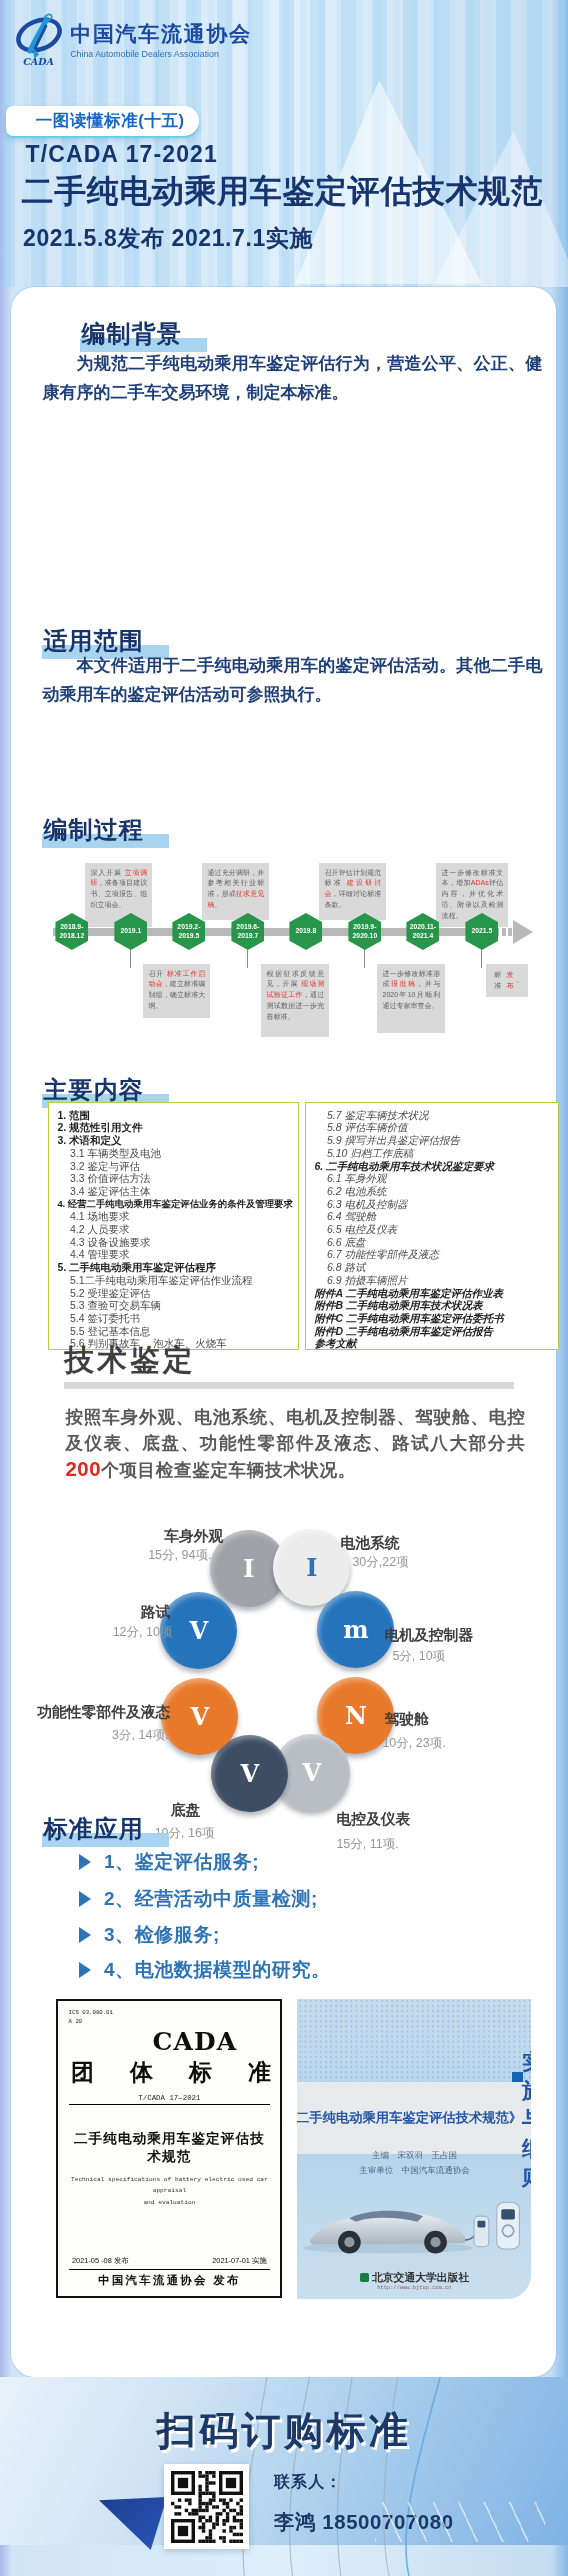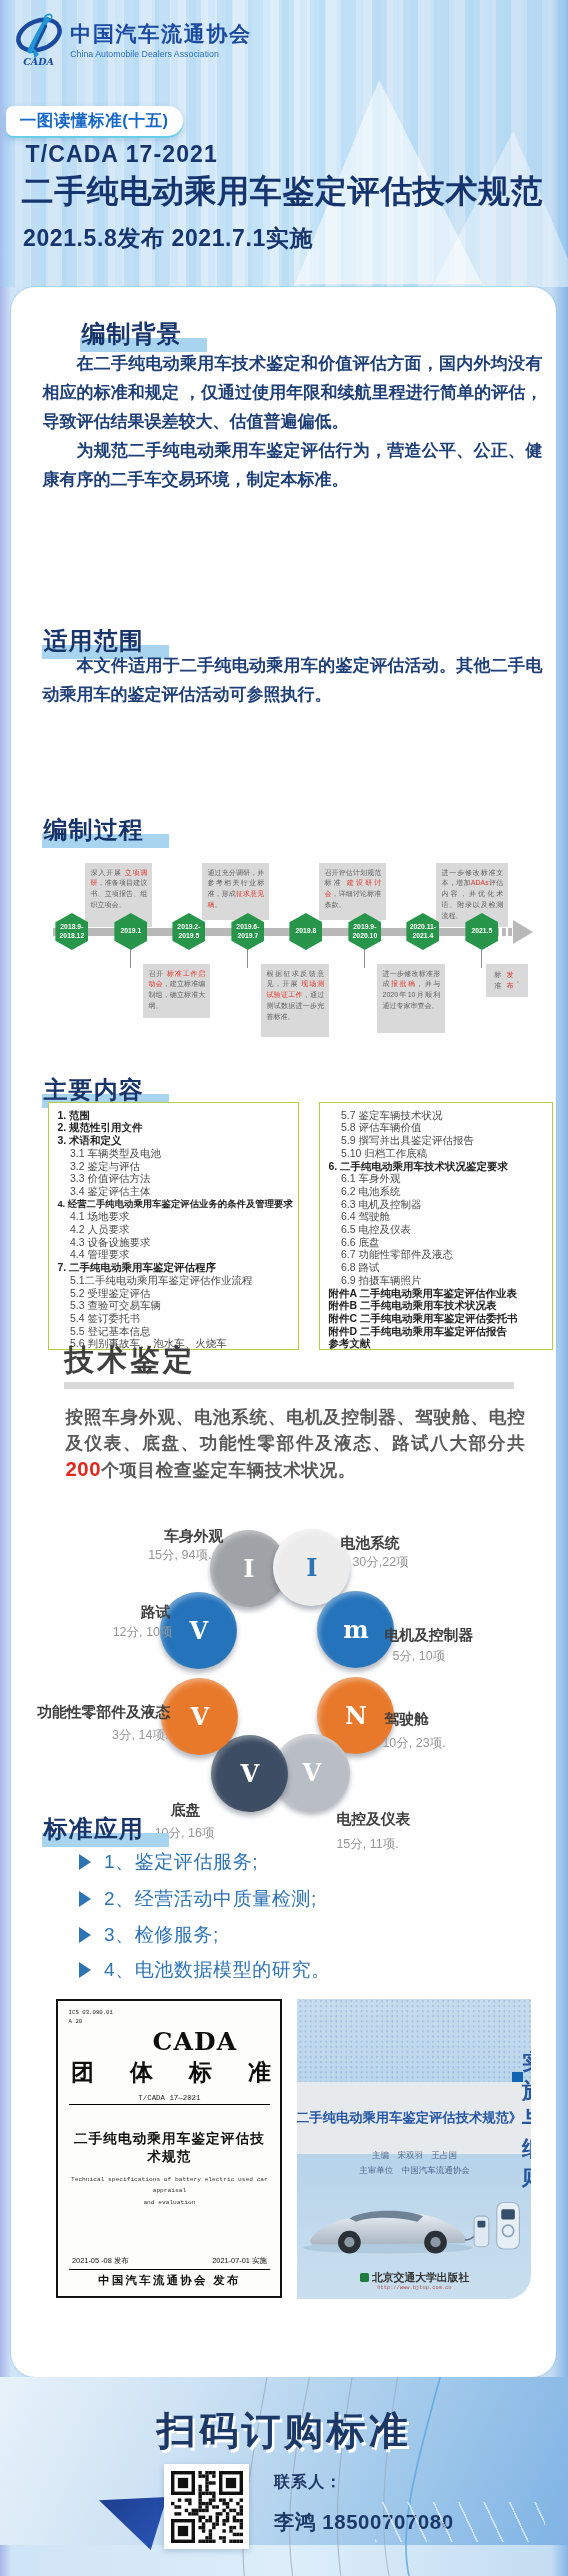--- a/index.html
+++ b/index.html
@@ -15,21 +15,21 @@
   .mountain{position:absolute;background:rgba(255,255,255,.55);}
   .m1{left:295px;top:80px;width:187px;height:204px;clip-path:polygon(0 100%,45% 0,100% 100%);}
   .m2{left:432px;top:131px;width:148px;height:156px;clip-path:polygon(0 100%,55% 0,100% 100%);background:rgba(255,255,255,.4);}
   .logo{position:absolute;left:12.5px;top:10.2px;display:flex;align-items:center;}
   .logo-text{margin-left:5.7px;}
   .logo-cn{font-size:21px;font-weight:800;color:#1b4aa0;letter-spacing:1.7px;}
   .logo-en{font-size:8.8px;color:#2a6fc0;margin-top:1.1px;}
   .badge{position:absolute;left:5.7px;top:106px;width:177px;height:29.5px;background:#fff;
     border-radius:8px 17px 17px 8px;display:flex;align-items:center;justify-content:center;
     font-size:16.5px;font-weight:800;color:#1668c7;letter-spacing:0.6px;
-    box-shadow:0 1.7px 0 #5fd0ea,0 3.4px 6.8px rgba(30,90,160,.25);}
+    box-shadow:0 1.7px 0 #5fd0ea,0 3.4px 6.8px rgba(30,90,160,.25);padding-left:16px;}
   .std-no{position:absolute;left:25.6px;top:141px;font-size:23px;font-weight:900;color:#16356f;letter-spacing:1.1px;}
   .main-title{position:absolute;left:21.6px;top:170px;width:534px;font-size:32px;font-weight:900;color:#16356f;letter-spacing:0.6px;}
   .dates{position:absolute;left:23px;top:223px;font-size:23px;font-weight:900;color:#16356f;letter-spacing:0.6px;}
   
   .card{position:absolute;left:11.4px;top:287px;width:545px;height:2090px;background:#fff;
     border-radius:24px;box-shadow:0 0 0 1.1px rgba(120,180,230,.35);}
   .sec-h{position:absolute;left:31px;font-size:24px;font-weight:800;color:#17356b;letter-spacing:1.1px;}
   .sec-h .hl{background:linear-gradient(180deg,rgba(0,0,0,0) 56%, #a9d4ef 56%);padding:0 25px 5.1px 1.1px;}
   .paras{position:absolute;left:31px;width:500px;}
   .paras p{margin:0;text-indent:2em;text-align:justify;font-size:17px;font-weight:600;color:#1e3f77;line-height:29px;}
@@ -64,21 +64,21 @@
   .ring{position:absolute;left:0;top:1233px;width:523px;height:318px;}
   .ring-c{position:absolute;border-radius:50%;display:flex;align-items:center;justify-content:center;
     font-family:"DejaVu Serif","Liberation Serif",serif;font-weight:700;
     box-shadow:0 4px 5.1px rgba(40,50,70,.35), inset 2.3px 3.4px 5.7px rgba(255,255,255,.35);}
   .ring-name{position:absolute;font-size:14.8px;font-weight:800;color:#3f3f3f;white-space:nowrap;}
   .ring-val{position:absolute;font-size:12.5px;color:#969696;white-space:nowrap;}
   
   .app-item{position:absolute;left:68px;display:flex;align-items:center;}
   .app-item .tri{width:0;height:0;border-top:8px solid transparent;border-bottom:8px solid transparent;
     border-left:12px solid #2e74b5;margin-right:12.5px;}
-  .app-item .txt{font-size:19px;font-weight:400;color:#2e74b5;letter-spacing:0.6px;}
+  .app-item .txt{font-size:19px;font-weight:700;color:#2e74b5;letter-spacing:0.6px;}
   
   .bookL{position:absolute;left:45px;top:1712px;width:226px;height:299px;background:#fdfdfc;
     border:2.3px solid #111;box-sizing:border-box;padding:8px 10.2px;display:flex;flex-direction:column;}
   .ics{font-size:5.7px;color:#222;line-height:1.5;font-family:"Liberation Mono",monospace;}
   .cadaBig{font-family:"DejaVu Serif","Liberation Serif",serif;font-size:25px;font-weight:700;color:#0e0e0e;
     text-align:center;margin:1.1px 0 0 51px;letter-spacing:1.1px;}
   .tbz{font-size:23px;font-weight:700;color:#0e0e0e;overflow:hidden;white-space:nowrap;
     letter-spacing:36px;margin-top:1.1px;padding-left:2.3px;width:202px;}
   .tcadaNo{font-size:7.4px;text-align:center;color:#222;margin-top:5.7px;font-family:"Liberation Mono",monospace;}
   .bline{border-bottom:1.4px solid #000;margin-top:1.7px;}
@@ -148,21 +148,20 @@
     <div class="badge">一图读懂标准(十五)</div>
     <div class="std-no">T/CADA 17-2021</div>
     <div class="main-title">二手纯电动乘用车鉴定评估技术规范</div>
     <div class="dates">2021.5.8发布  2021.7.1实施</div>
   </div>
 
   <div class="card">
 
     <h2 class="sec-h" style="top:11.4px;margin-left:38px;"><span class="hl">编制背景</span></h2>
     <div class="paras" style="top:62px;" id="bg-paras">
-        <p>在二手纯电动乘用车技术鉴定和价值评估方面，国内外均没有相应的标准和规定 ，仅通过使用年限和续航里程进行简单的评估，导致评估结果误差较大、估值普遍偏低。</p>
         <p>为规范二手纯电动乘用车鉴定评估行为，营造公平、公正、健康有序的二手车交易环境，制定本标准。</p>
       </div>
 
     <h2 class="sec-h" style="top:318px;"><span class="hl">适用范围</span></h2>
     <div class="paras" style="top:364px;" id="scope-paras">
         <p>本文件适用于二手纯电动乘用车的鉴定评估活动。其他二手电动乘用车的鉴定评估活动可参照执行。</p>
       </div>
 
     <h2 class="sec-h" style="top:507px;"><span class="hl">编制过程</span></h2>
     <div class="timeline" id="timeline">
@@ -213,29 +212,29 @@
         <div class="line b">3. 术语和定义</div>
         <div class="line sub">3.1 车辆类型及电池</div>
         <div class="line sub">3.2 鉴定与评估</div>
         <div class="line sub">3.3 价值评估方法</div>
         <div class="line sub">3.4 鉴定评估主体</div>
         <div class="line b fit">4. 经营二手纯电动乘用车鉴定评估业务的条件及管理要求</div>
         <div class="line sub">4.1 场地要求</div>
         <div class="line sub">4.2 人员要求</div>
         <div class="line sub">4.3 设备设施要求</div>
         <div class="line sub">4.4 管理要求</div>
-        <div class="line b">7. 二手纯电动乘用车鉴定评估程序</div>
+        <div class="line b">5. 二手纯电动乘用车鉴定评估程序</div>
         <div class="line sub">5.1二手纯电动乘用车鉴定评估作业流程</div>
         <div class="line sub">5.2 受理鉴定评估</div>
         <div class="line sub">5.3 查验可交易车辆</div>
         <div class="line sub">5.4 签订委托书</div>
         <div class="line sub">5.5 登记基本信息</div>
         <div class="line sub">5.6 判别事故车、 泡水车、火烧车</div>
       </div>
-    <div class="list-box" style="left:308px;width:234px;" id="list-right">
+    <div class="list-box" style="left:294px;width:254px;font-style:italic;" id="list-right">
         <div class="line sub">5.7 鉴定车辆技术状况</div>
         <div class="line sub">5.8 评估车辆价值</div>
         <div class="line sub">5.9 撰写并出具鉴定评估报告</div>
         <div class="line sub">5.10 归档工作底稿</div>
         <div class="line b">6. 二手纯电动乘用车技术状况鉴定要求</div>
         <div class="line sub">6.1 车身外观</div>
         <div class="line sub">6.2 电池系统</div>
         <div class="line sub">6.3 电机及控制器</div>
         <div class="line sub">6.4 驾驶舱</div>
         <div class="line sub">6.5 电控及仪表</div>

